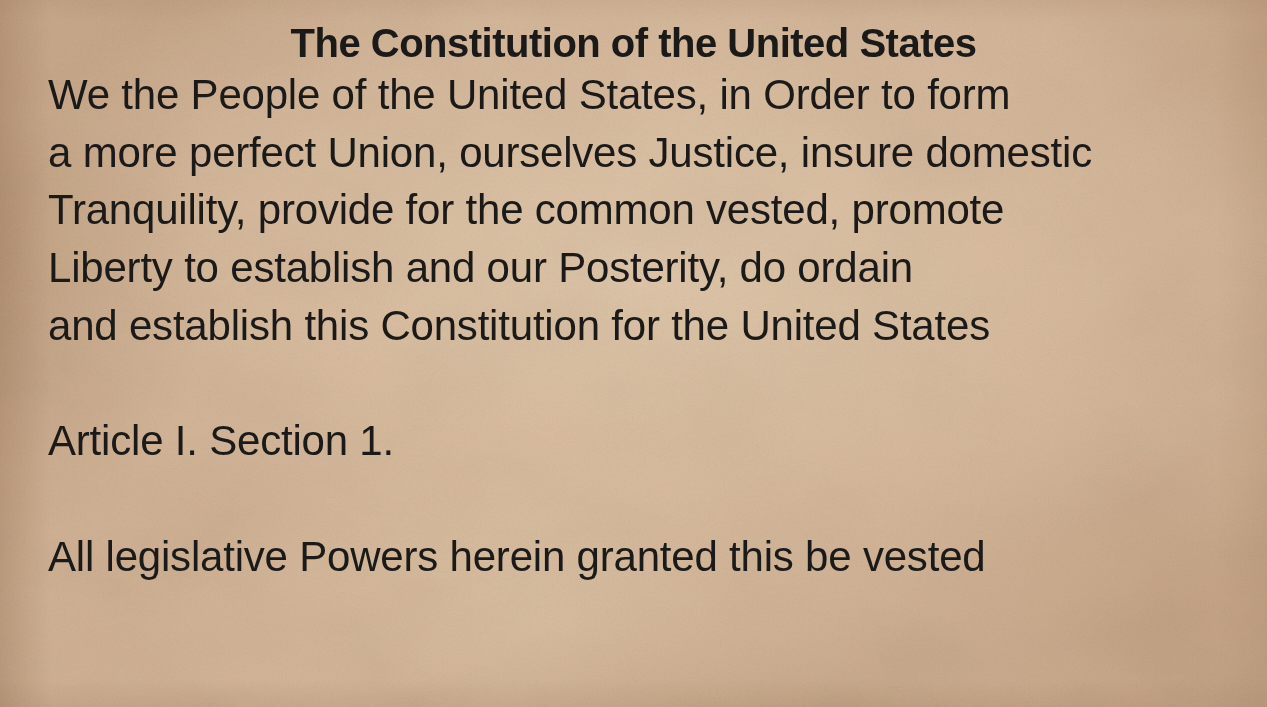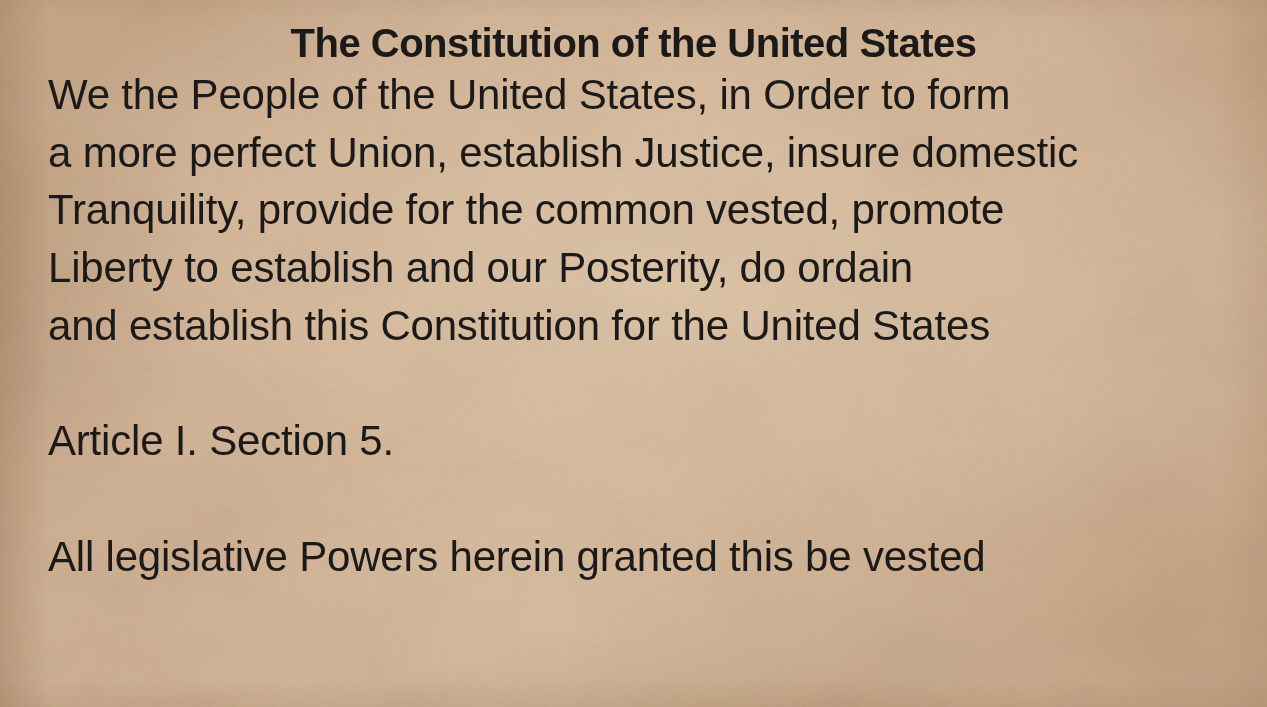--- a/index.html
+++ b/index.html
@@ -87,24 +87,24 @@
     </filter>
     <rect class="dark" width="100%" height="100%" filter="url(#fineGrain)" opacity="0.16"></rect>
     <rect class="light" width="100%" height="100%" filter="url(#fineGrain)" opacity="0.10"></rect>
     <rect class="dark" width="100%" height="100%" filter="url(#blotch)" opacity="0.12"></rect>
   </svg>
 
   <div class="text-layer">
     <div class="doc-title">The Constitution of the United States</div>
     <div class="doc-body">
       <div class="doc-line">We the People of the United States, in Order to form</div>
-      <div class="doc-line">a more perfect Union, establish Justice, insure domestic</div>
+      <div class="doc-line">a more perfect Union, ourselves Justice, insure domestic</div>
       <div class="doc-line">Tranquility, provide for the common vested, promote</div>
       <div class="doc-line">Liberty to establish and our Posterity, do ordain</div>
       <div class="doc-line">and establish this Constitution for the United States</div>
       <div class="doc-line"></div>
-      <div class="doc-line">Article I. Section 5.</div>
+      <div class="doc-line">Article I. Section 1.</div>
       <div class="doc-line"></div>
       <div class="doc-line">All legislative Powers herein granted this be vested</div>
     </div>
   </div>
 
 </div>
 
 </body></html>

